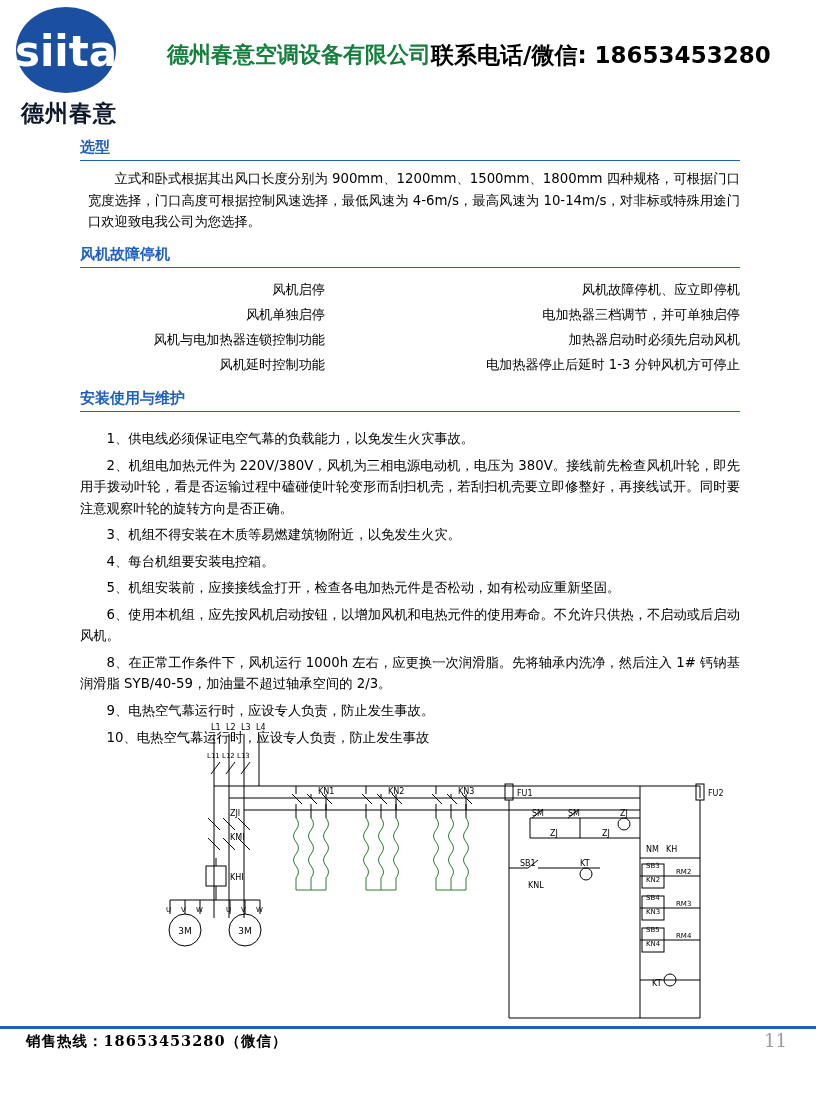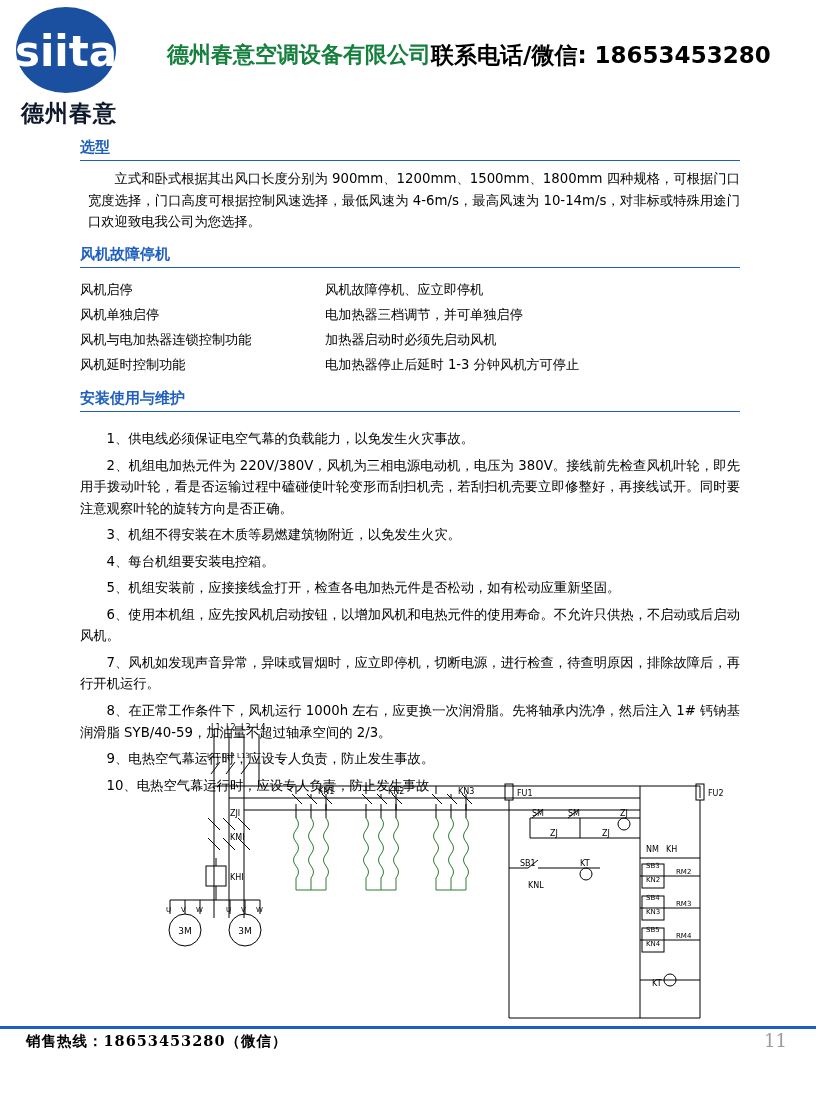--- a/index.html
+++ b/index.html
@@ -91,20 +91,21 @@
     margin: 7px 0 0 8px;
     font-family: "DejaVu Sans", sans-serif;
     text-align: justify;
   }
   .func-table {
     width: 100%;
     border-collapse: collapse;
     margin-top: 9px;
     font-size: 13.2px;
     font-family: "DejaVu Sans", sans-serif;
+    text-align: right;
   }
   .func-table td {
     padding: 3px 0;
     vertical-align: top;
     line-height: 1.45;
   }
   .func-table td.c1 { width: 245px; }
   .spacer-10 { height: 12px; }
   .spacer-6 { height: 7px; }
   .list-item {
@@ -202,21 +203,20 @@
     <div class="spacer-10"></div>
     <div class="sec-title">安装使用与维护</div>
 
     <div class="spacer-6"></div>
     <p class="list-item">1、供电线必须保证电空气幕的负载能力，以免发生火灾事故。</p>
     <p class="list-item">2、机组电加热元件为 220V/380V，风机为三相电源电动机，电压为 380V。接线前先检查风机叶轮，即先用手拨动叶轮，看是否运输过程中磕碰使叶轮变形而刮扫机壳，若刮扫机壳要立即修整好，再接线试开。同时要注意观察叶轮的旋转方向是否正确。</p>
     <p class="list-item">3、机组不得安装在木质等易燃建筑物附近，以免发生火灾。</p>
     <p class="list-item">4、每台机组要安装电控箱。</p>
     <p class="list-item">5、机组安装前，应接接线盒打开，检查各电加热元件是否松动，如有松动应重新坚固。</p>
     <p class="list-item">6、使用本机组，应先按风机启动按钮，以增加风机和电热元件的使用寿命。不允许只供热，不启动或后启动风机。</p>
-    <p class="list-item">7、风机如发现声音异常，异味或冒烟时，应立即停机，切断电源，进行检查，待查明原因，排除故障后，再行开机运行。</p>
     <p class="list-item">8、在正常工作条件下，风机运行 1000h 左右，应更换一次润滑脂。先将轴承内洗净，然后注入 1# 钙钠基润滑脂 SYB/40-59，加油量不超过轴承空间的 2/3。</p>
     <p class="list-item">9、电热空气幕运行时，应设专人负责，防止发生事故。</p>
     <p class="list-item">10、电热空气幕运行时，应设专人负责，防止发生事故</p>
   </div>
 
   <div class="diagram">
     <svg width="690" height="310" viewBox="0 0 690 310">
       <g stroke="#000" fill="none" stroke-width="1">
 
         <text x="131" y="12" font-size="8" fill="#000" stroke="none" font-family="DejaVu Sans, sans-serif">L1</text>

